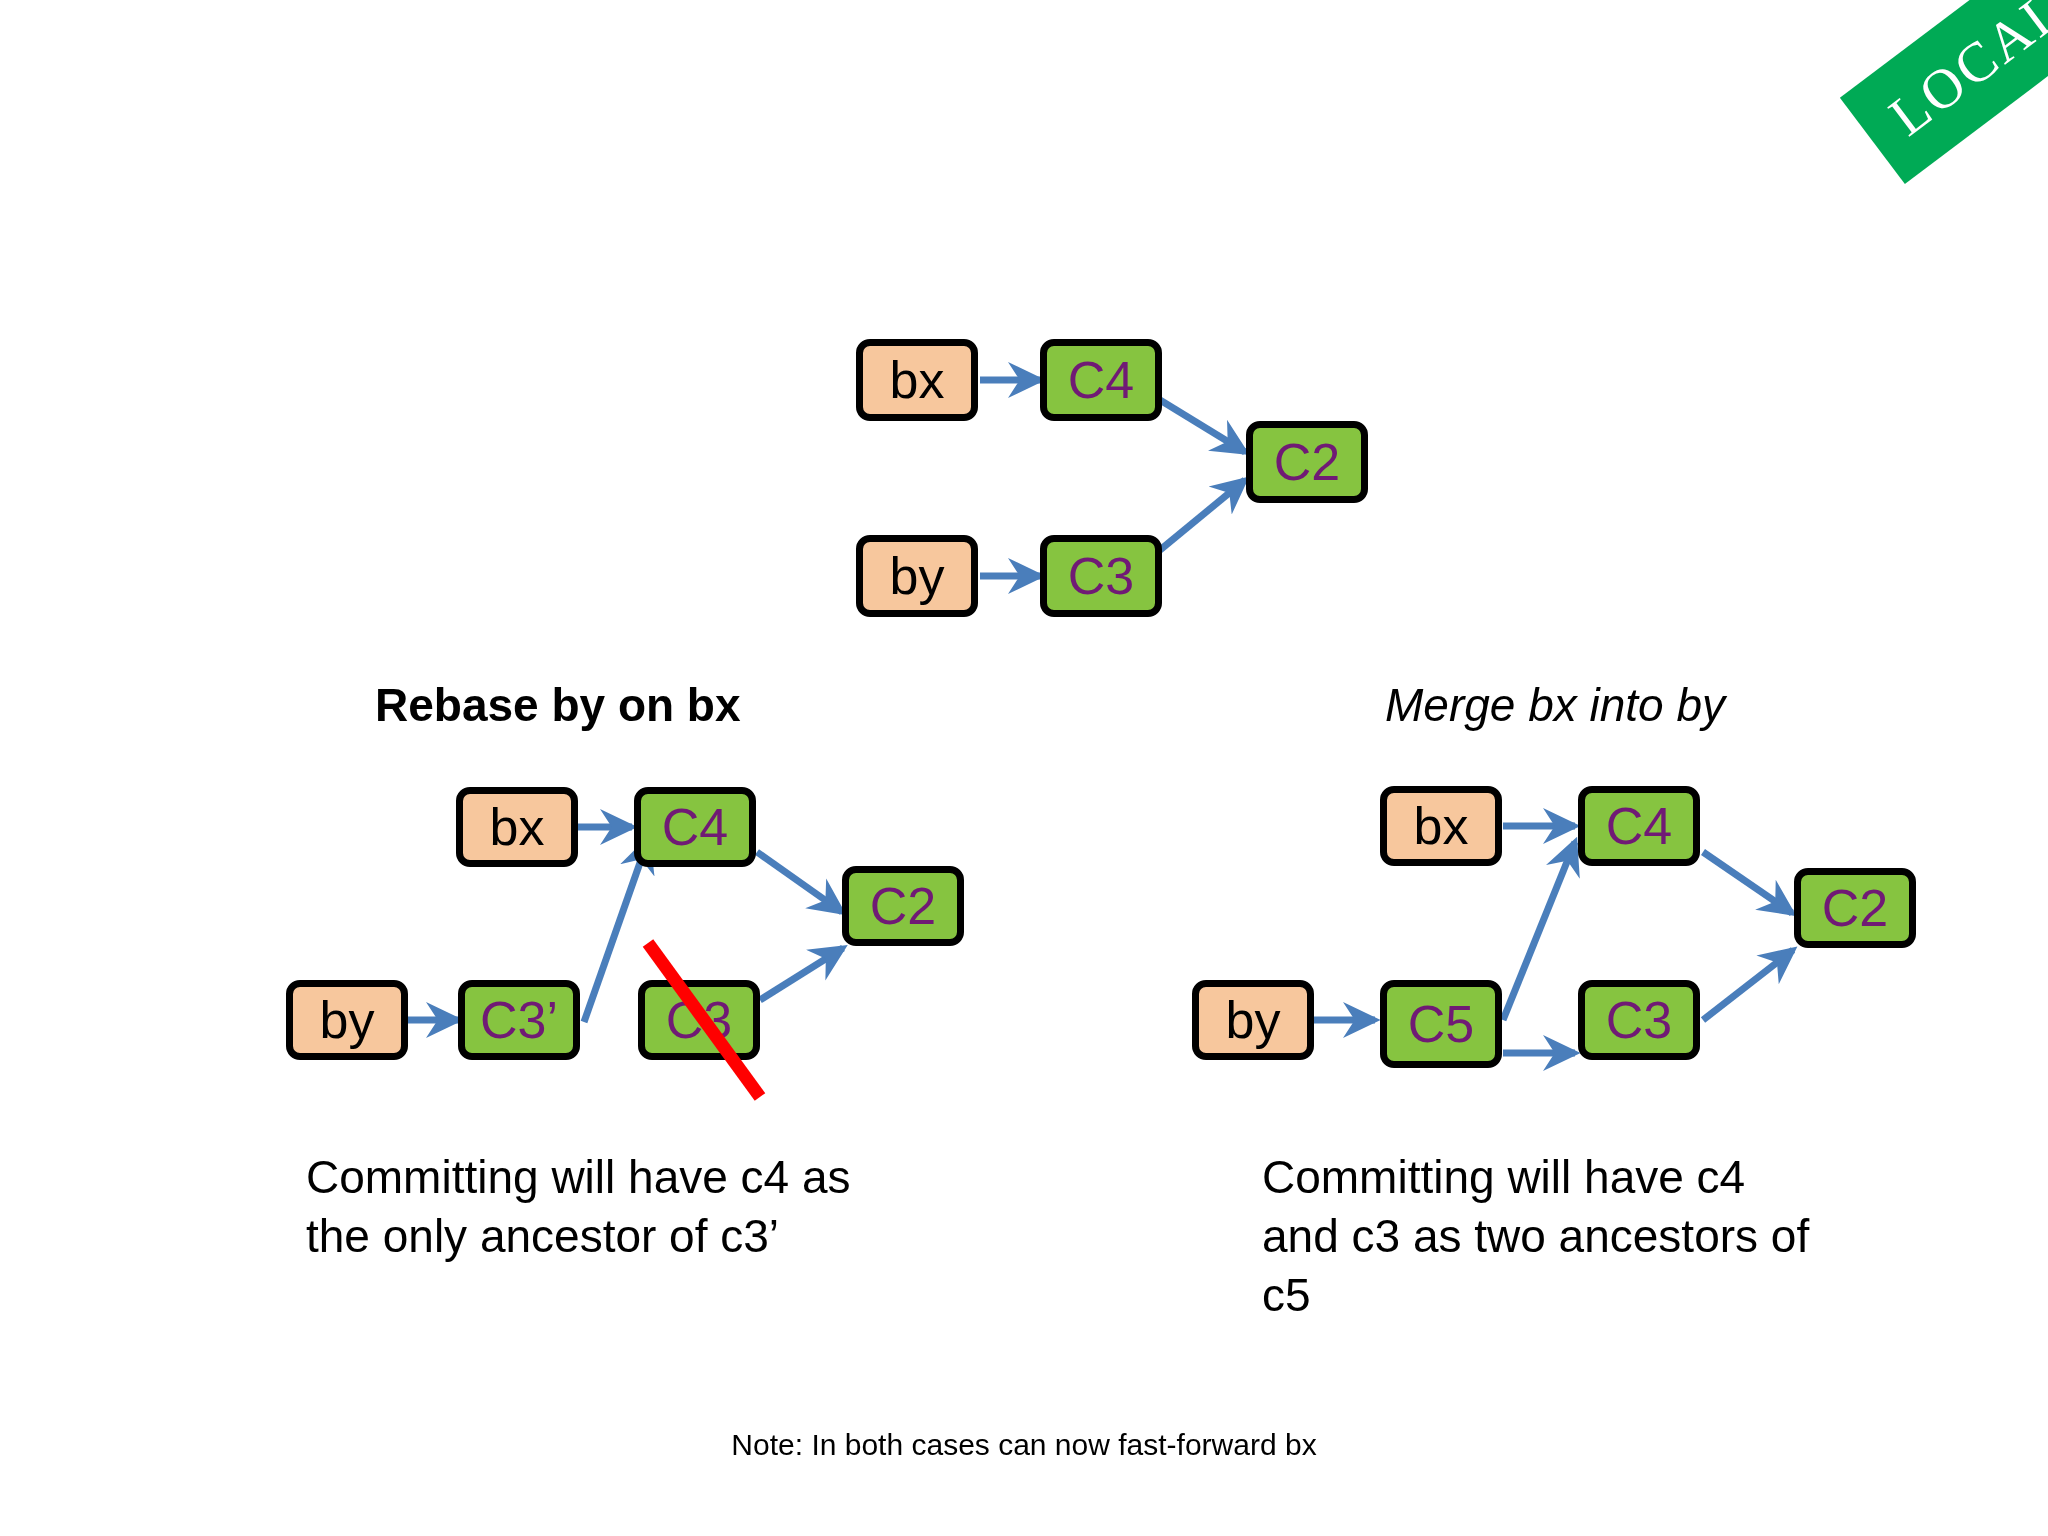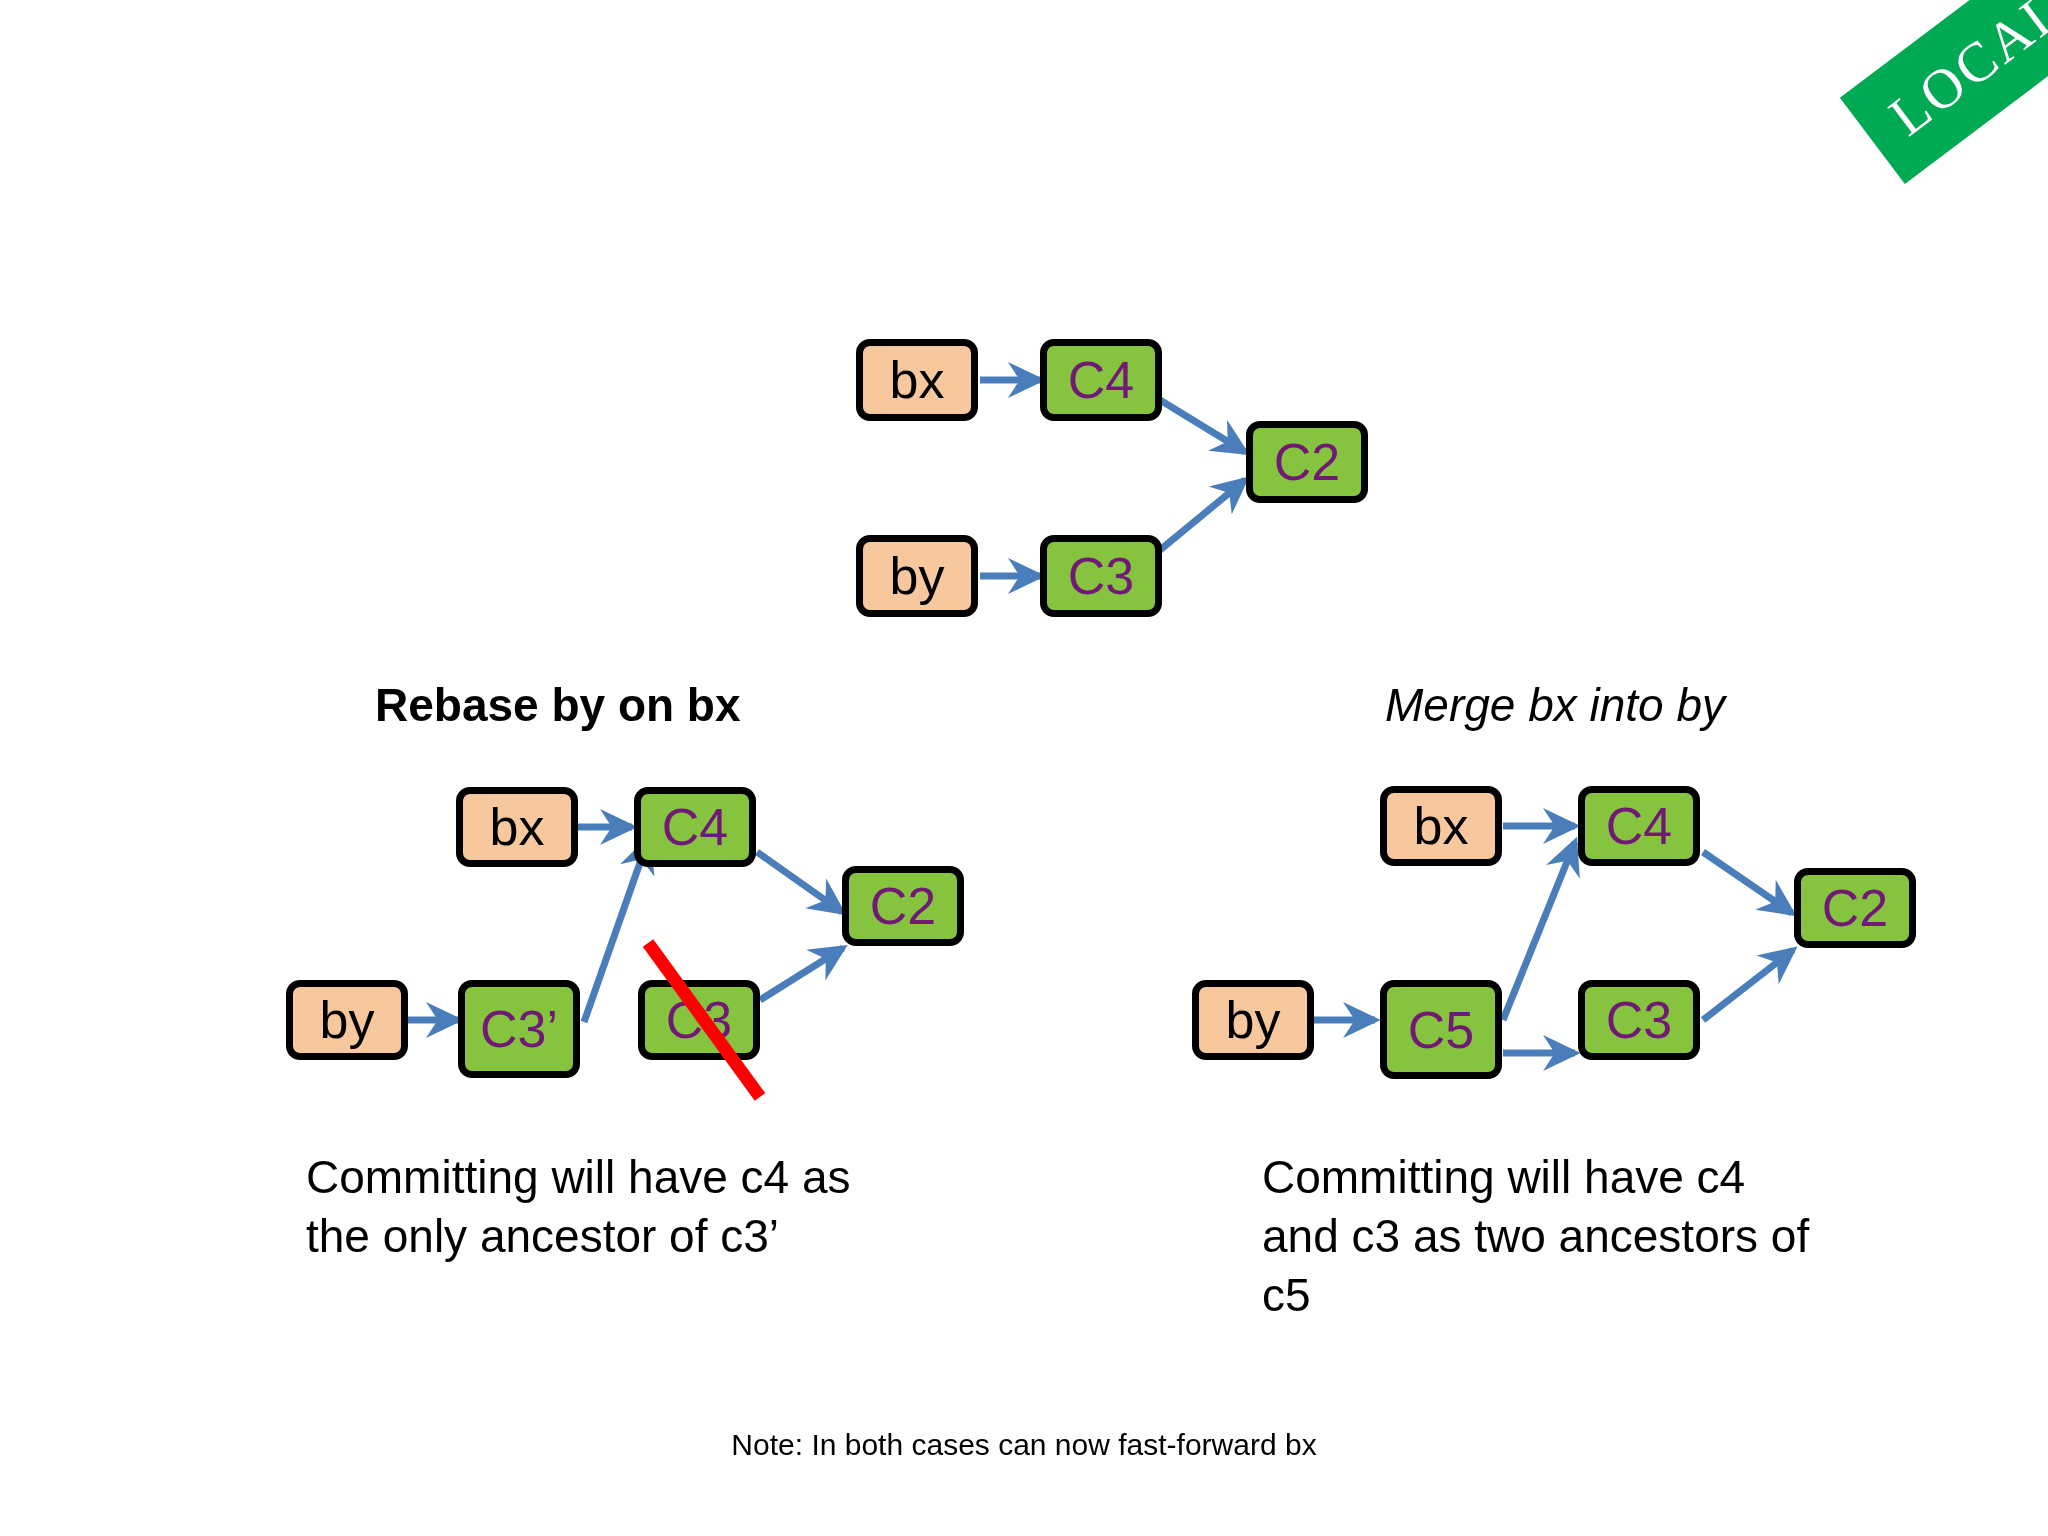--- a/index.html
+++ b/index.html
@@ -178,38 +178,38 @@
     <div class="node commit" style="left:1040px; top:535px; width:122px; height:82px;">C3</div>
   </div>
 
   <div class="section-heading" style="left:375px; top:678px;font-weight:bold;">Rebase by on bx</div>
 
   <div>
     <div class="node branch" style="left:456px; top:787px; width:122px; height:80px;">bx</div>
     <div class="node commit" style="left:634px; top:787px; width:122px; height:80px;">C4</div>
     <div class="node commit" style="left:842px; top:866px; width:122px; height:80px;">C2</div>
     <div class="node branch" style="left:286px; top:980px; width:122px; height:80px;">by</div>
-    <div class="node commit" style="left:458px; top:980px; width:122px; height:98px;">C3’</div>
+    <div class="node commit" style="left:458px; top:980px; width:122px; height:80px;">C3’</div>
     <div class="node commit" style="left:638px; top:980px; width:122px; height:80px;">C3</div>
   </div>
 
   <svg class="strike" viewBox="0 0 2048 1536">
     <line x1="648" y1="943" x2="760" y2="1097" stroke="#FF0000" stroke-width="13" stroke-linecap="butt"></line>
   </svg>
 
   <div class="caption" style="left:298px; top:1148px;margin-left:8px;">Committing will have c4 as the only ancestor of c3’</div>
 
   <div class="section-heading" style="left:1385px; top:678px;font-style:italic;">Merge bx into by</div>
 
   <div>
     <div class="node branch" style="left:1380px; top:786px; width:122px; height:80px;">bx</div>
     <div class="node commit" style="left:1578px; top:786px; width:122px; height:80px;">C4</div>
     <div class="node commit" style="left:1794px; top:868px; width:122px; height:80px;">C2</div>
     <div class="node branch" style="left:1192px; top:980px; width:122px; height:80px;">by</div>
-    <div class="node commit" style="left:1380px; top:980px; width:122px; height:99px;">C5</div>
+    <div class="node commit" style="left:1380px; top:980px; width:122px; height:88px;">C5</div>
     <div class="node commit" style="left:1578px; top:980px; width:122px; height:80px;">C3</div>
   </div>
 
   <div class="caption" style="left:1262px; top:1148px;">Committing will have c4 and c3 as two ancestors of c5</div>
 
   <div class="bottom-note">Note: In both cases can now fast-forward bx</div>
 
 </div>
 
 </body></html>

